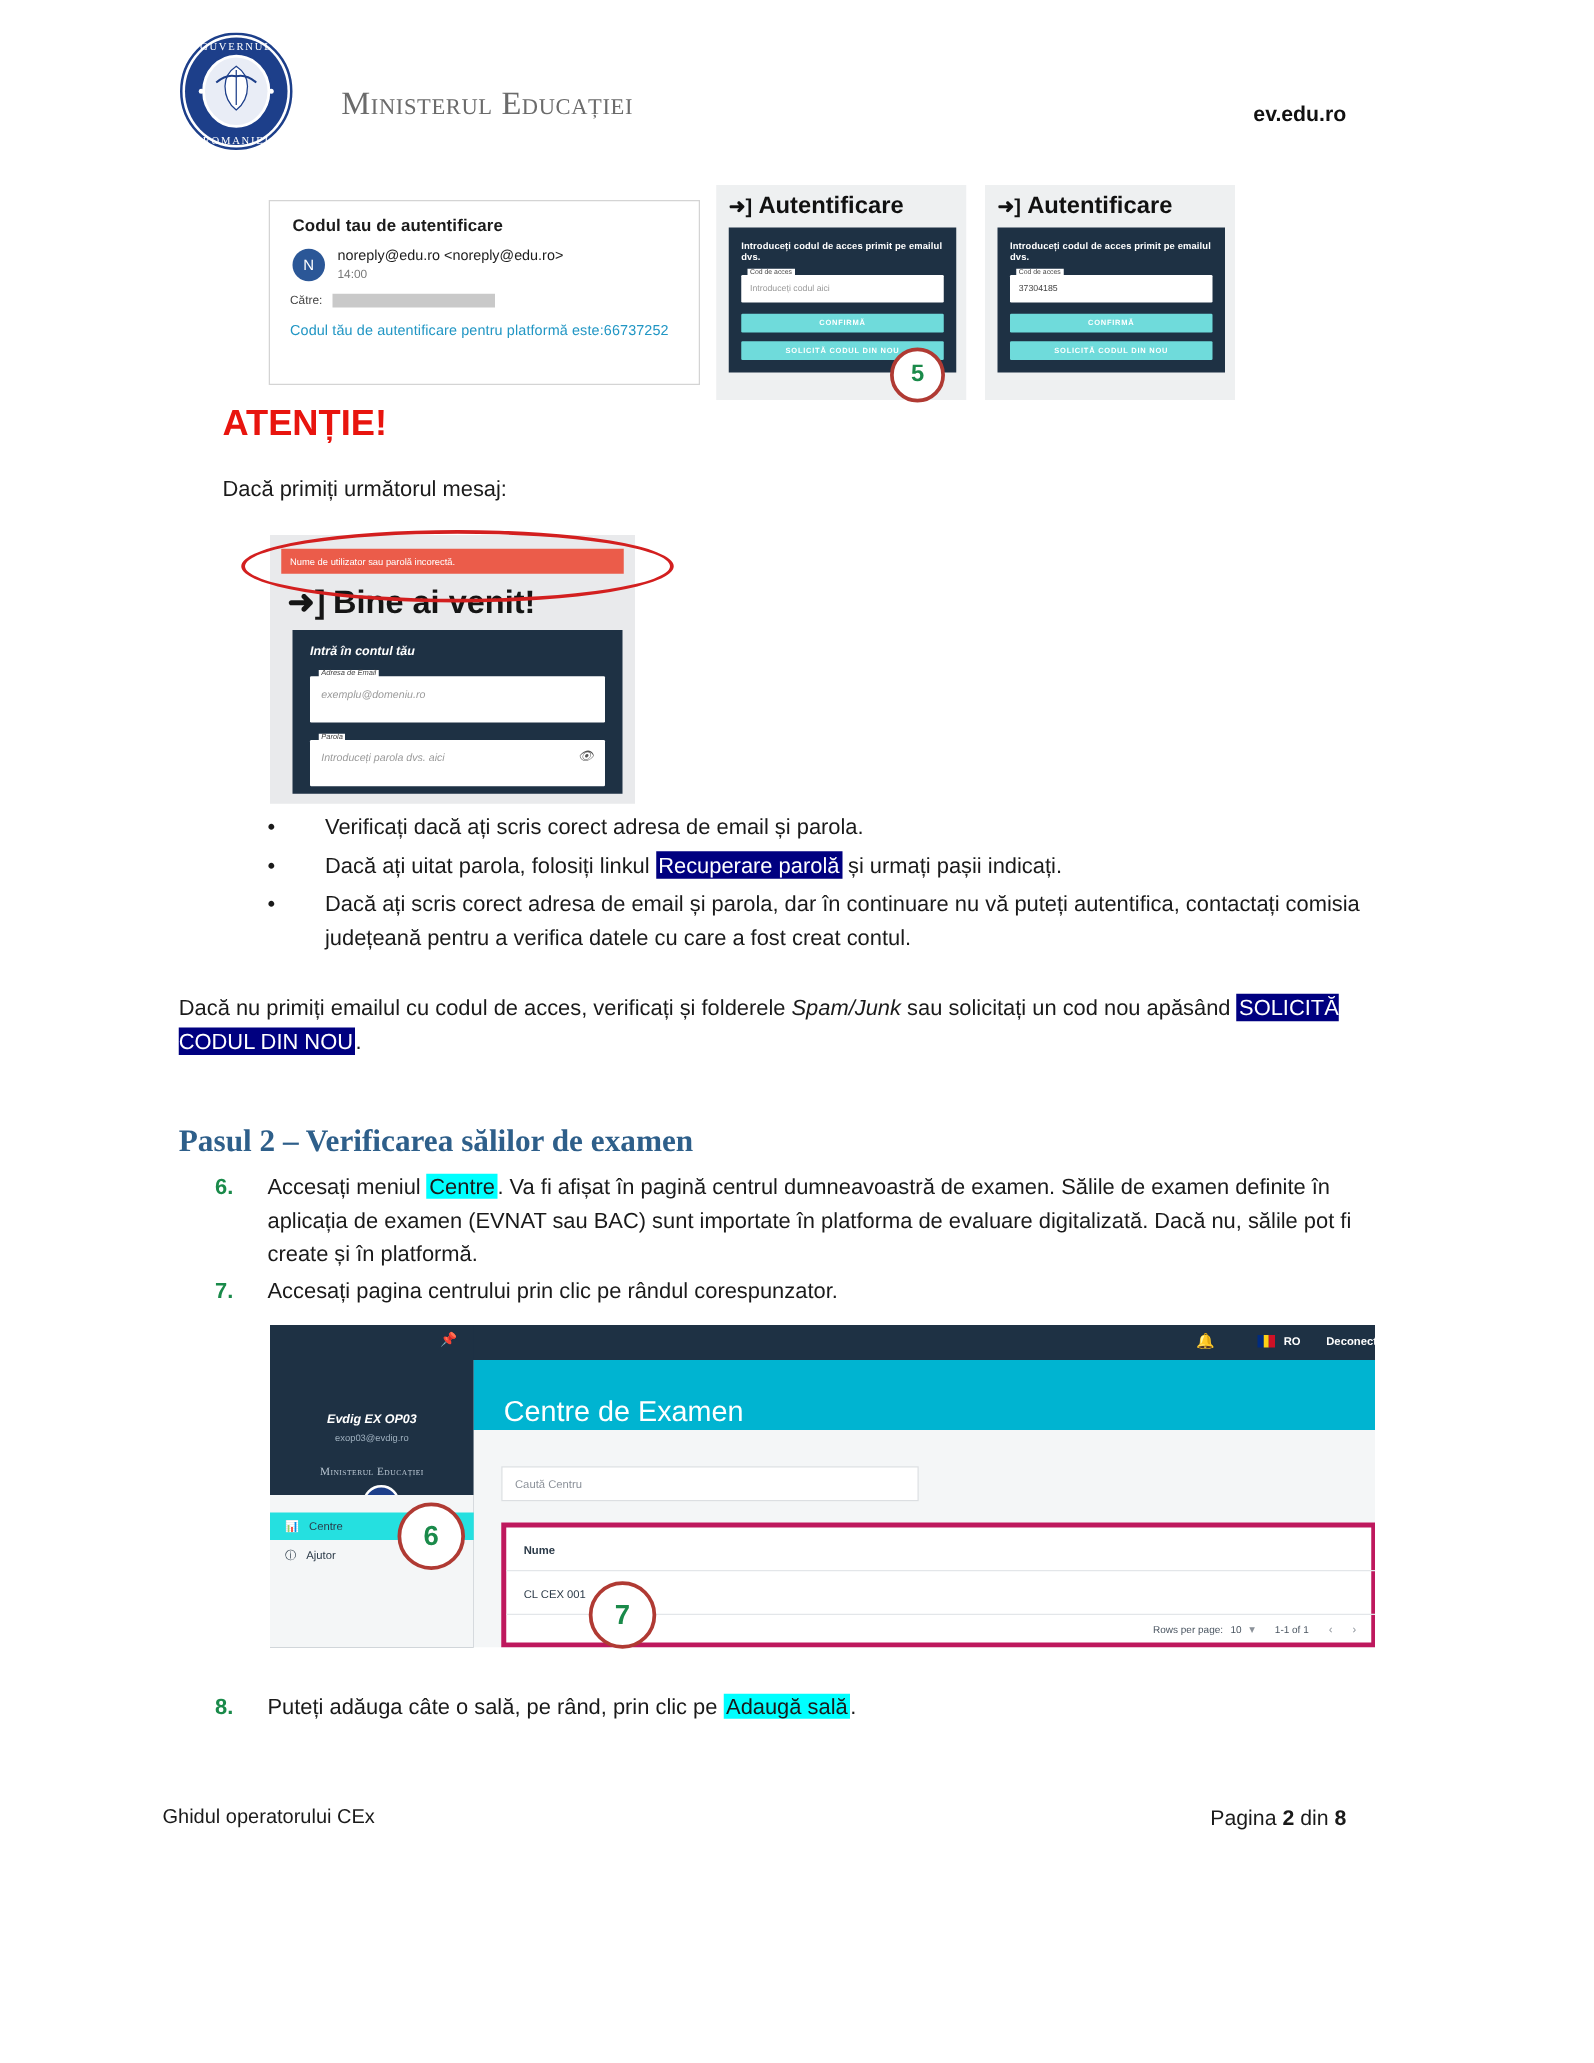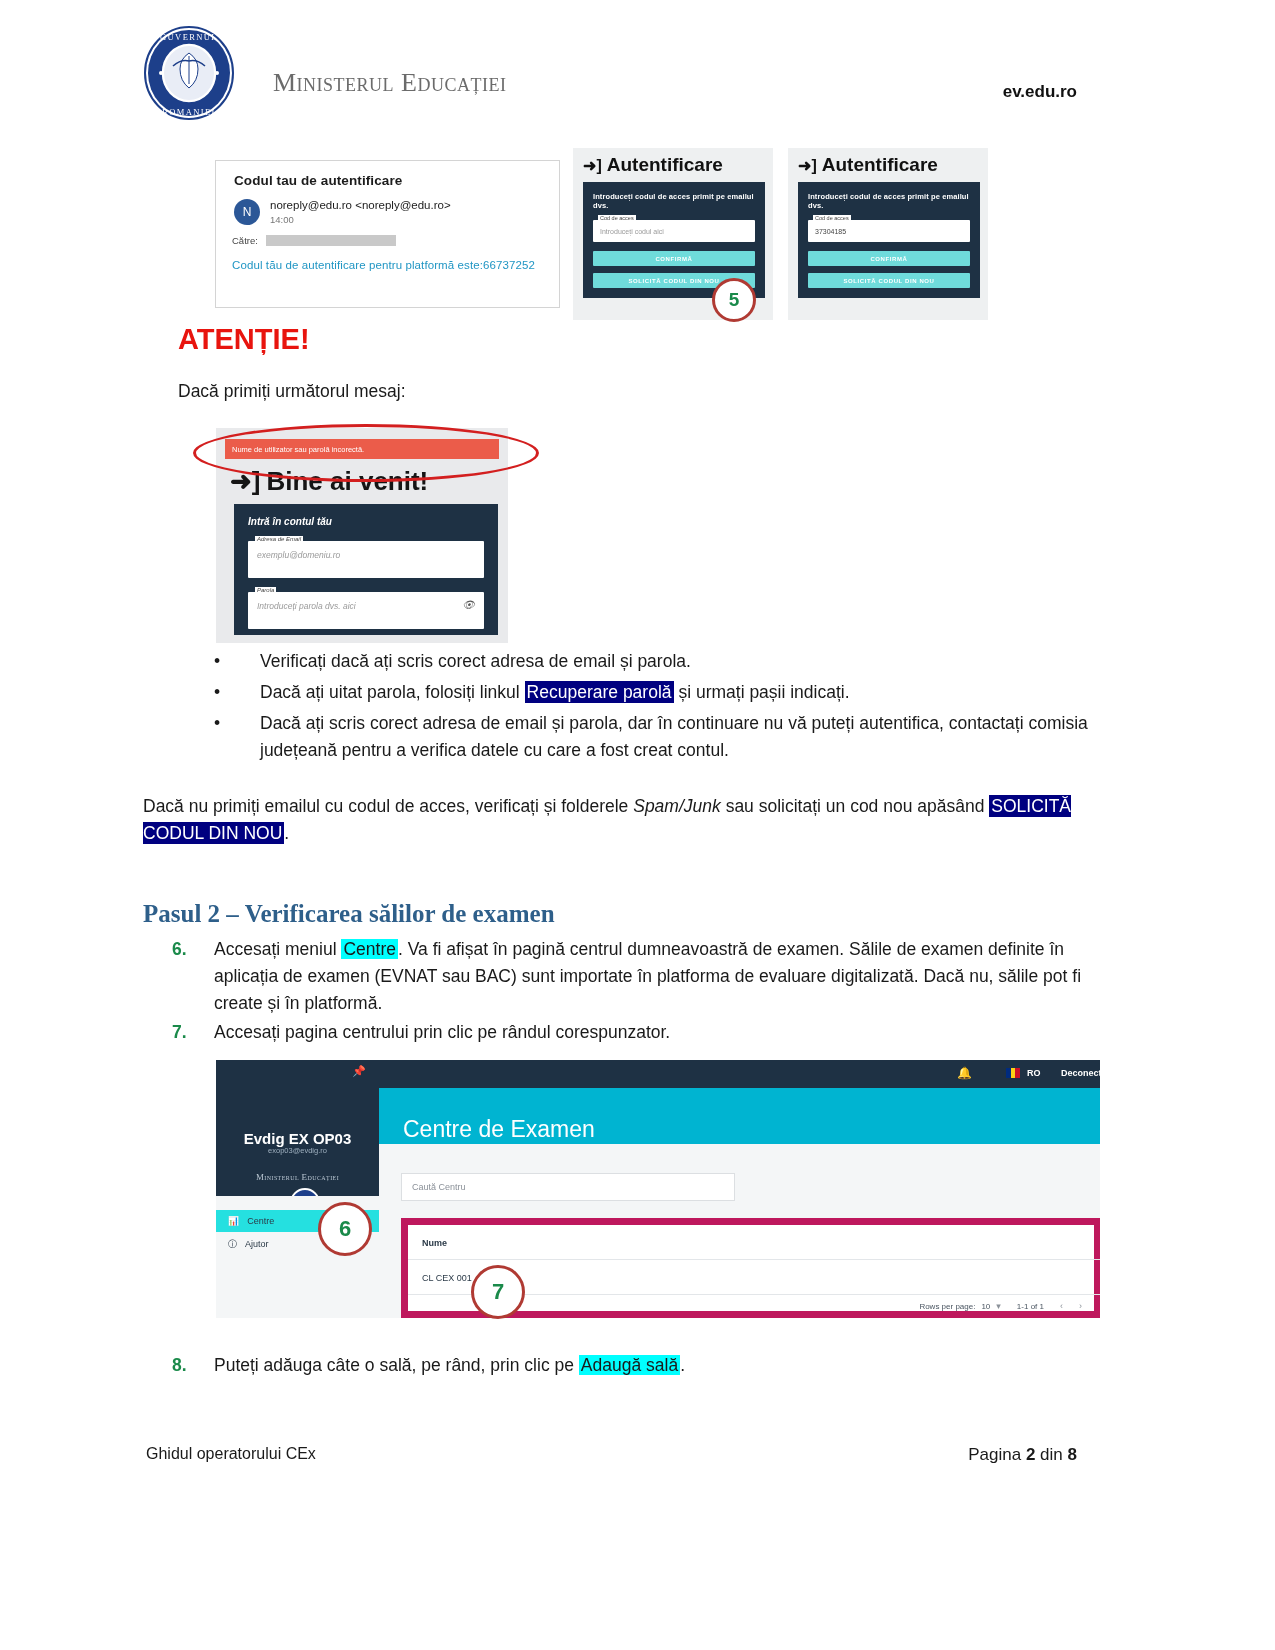--- a/index.html
+++ b/index.html
@@ -158,49 +158,49 @@
   .flag{position:absolute;left:790px;top:8px;width:14px;height:10px;display:flex;}
   .flag i{display:block;width:33.33%;height:100%;}
   .flag .f1{background:#002b7f;}
   .flag .f2{background:#fcd116;}
   .flag .f3{background:#ce1126;}
   .app-ro{position:absolute;left:811px;top:8px;color:#fff;font-size:9px;font-weight:bold;}
   .app-logout{position:absolute;left:845px;top:8px;color:#fff;font-size:9px;font-weight:bold;white-space:nowrap;}
 
   .sidebar{position:absolute;left:0;top:0;width:163px;height:258px;background:#1e3144;}
   .pin{position:absolute;left:136px;top:5px;color:#fff;font-size:11px;}
-  .sb-name{position:absolute;left:0;top:70px;width:163px;text-align:center;color:#fff;font-size:15px;font-weight:bold;}
+  .sb-name{position:absolute;left:0;top:70px;width:163px;text-align:center;color:#fff;font-size:10px;font-weight:bold;font-style:italic;}
   .sb-mail{position:absolute;left:0;top:86px;width:163px;text-align:center;color:#9fb0bf;font-size:7.5px;}
   .sb-min{position:absolute;left:0;top:112px;width:163px;text-align:center;color:#b9c6d2;font-size:9px;font-variant:small-caps;letter-spacing:.4px;font-family:"Liberation Serif",serif;}
   .sb-seal{position:absolute;left:74px;top:128px;width:30px;height:30px;border-radius:50%;background:#1d3f8a;border:2px solid #fff;box-sizing:border-box;}
   .sb-panel{position:absolute;left:0;top:136px;width:163px;height:122px;background:#f4f6f7;}
   .sb-item{position:absolute;left:0;width:163px;height:22px;display:flex;align-items:center;padding-left:12px;box-sizing:border-box;font-size:9px;color:#2b3a48;gap:8px;}
   .sb-item.active{background:#25e0e0;top:1210px;}
   .sb-centre{top:1209px;}
   .sb-ajutor{top:1233px;}
 
   .app-header{position:absolute;left:163px;top:28px;width:721px;height:56px;background:#00b4d1;}
   .app-header h1{margin:12px;position:absolute;left:12px;top:16px;color:#fff;font-size:23px;font-weight:normal;}
   .app-main{position:absolute;left:163px;top:84px;width:721px;height:174px;background:#f4f6f7;}
   .search-box{position:absolute;left:22px;top:29px;width:334px;height:28px;background:#fff;border:1px solid #dcdfe2;box-sizing:border-box;}
   .search-box span{position:absolute;left:10px;top:8px;font-size:9px;color:#8b9199;}
-  .table-card{position:absolute;left:22px;top:74px;width:700px;height:100px;background:#fff;border:7px solid #be185d;box-sizing:border-box;}
+  .table-card{position:absolute;left:22px;top:74px;width:700px;height:100px;background:#fff;border:4px solid #be185d;box-sizing:border-box;}
   .th{position:absolute;left:14px;top:13px;font-size:9px;font-weight:bold;color:#2b3a48;}
   .th-rule{position:absolute;left:0;top:34px;width:698px;height:1px;background:#e3e6e9;}
   .td{position:absolute;left:14px;top:48px;font-size:9px;color:#2b3a48;}
   .td-rule{position:absolute;left:0;top:69px;width:698px;height:1px;background:#e3e6e9;}
   .tfoot{position:absolute;right:12px;top:76px;display:flex;align-items:center;gap:16px;font-size:8px;color:#4a5561;}
   .tfoot .rpp{display:flex;align-items:center;gap:6px;}
   .tfoot .chev{font-size:9px;color:#8b9199;}
 
   
   .item8{position:absolute;left:172px;top:1352px;width:920px;}
 
   
-  .footer-left{position:absolute;left:146px;top:1445px;font-size:16px;color:#1a1a1a;}
+  .footer-left{position:absolute;left:130px;top:1445px;font-size:16px;color:#1a1a1a;}
   .footer-right{position:absolute;right:198px;top:1445px;font-size:17px;color:#1a1a1a;}
   .footer-right b{font-weight:bold;}
 </style>
 </head>
 <body>
 
 <div class="page">
 
   <div class="doc-header">
     <div class="seal">

